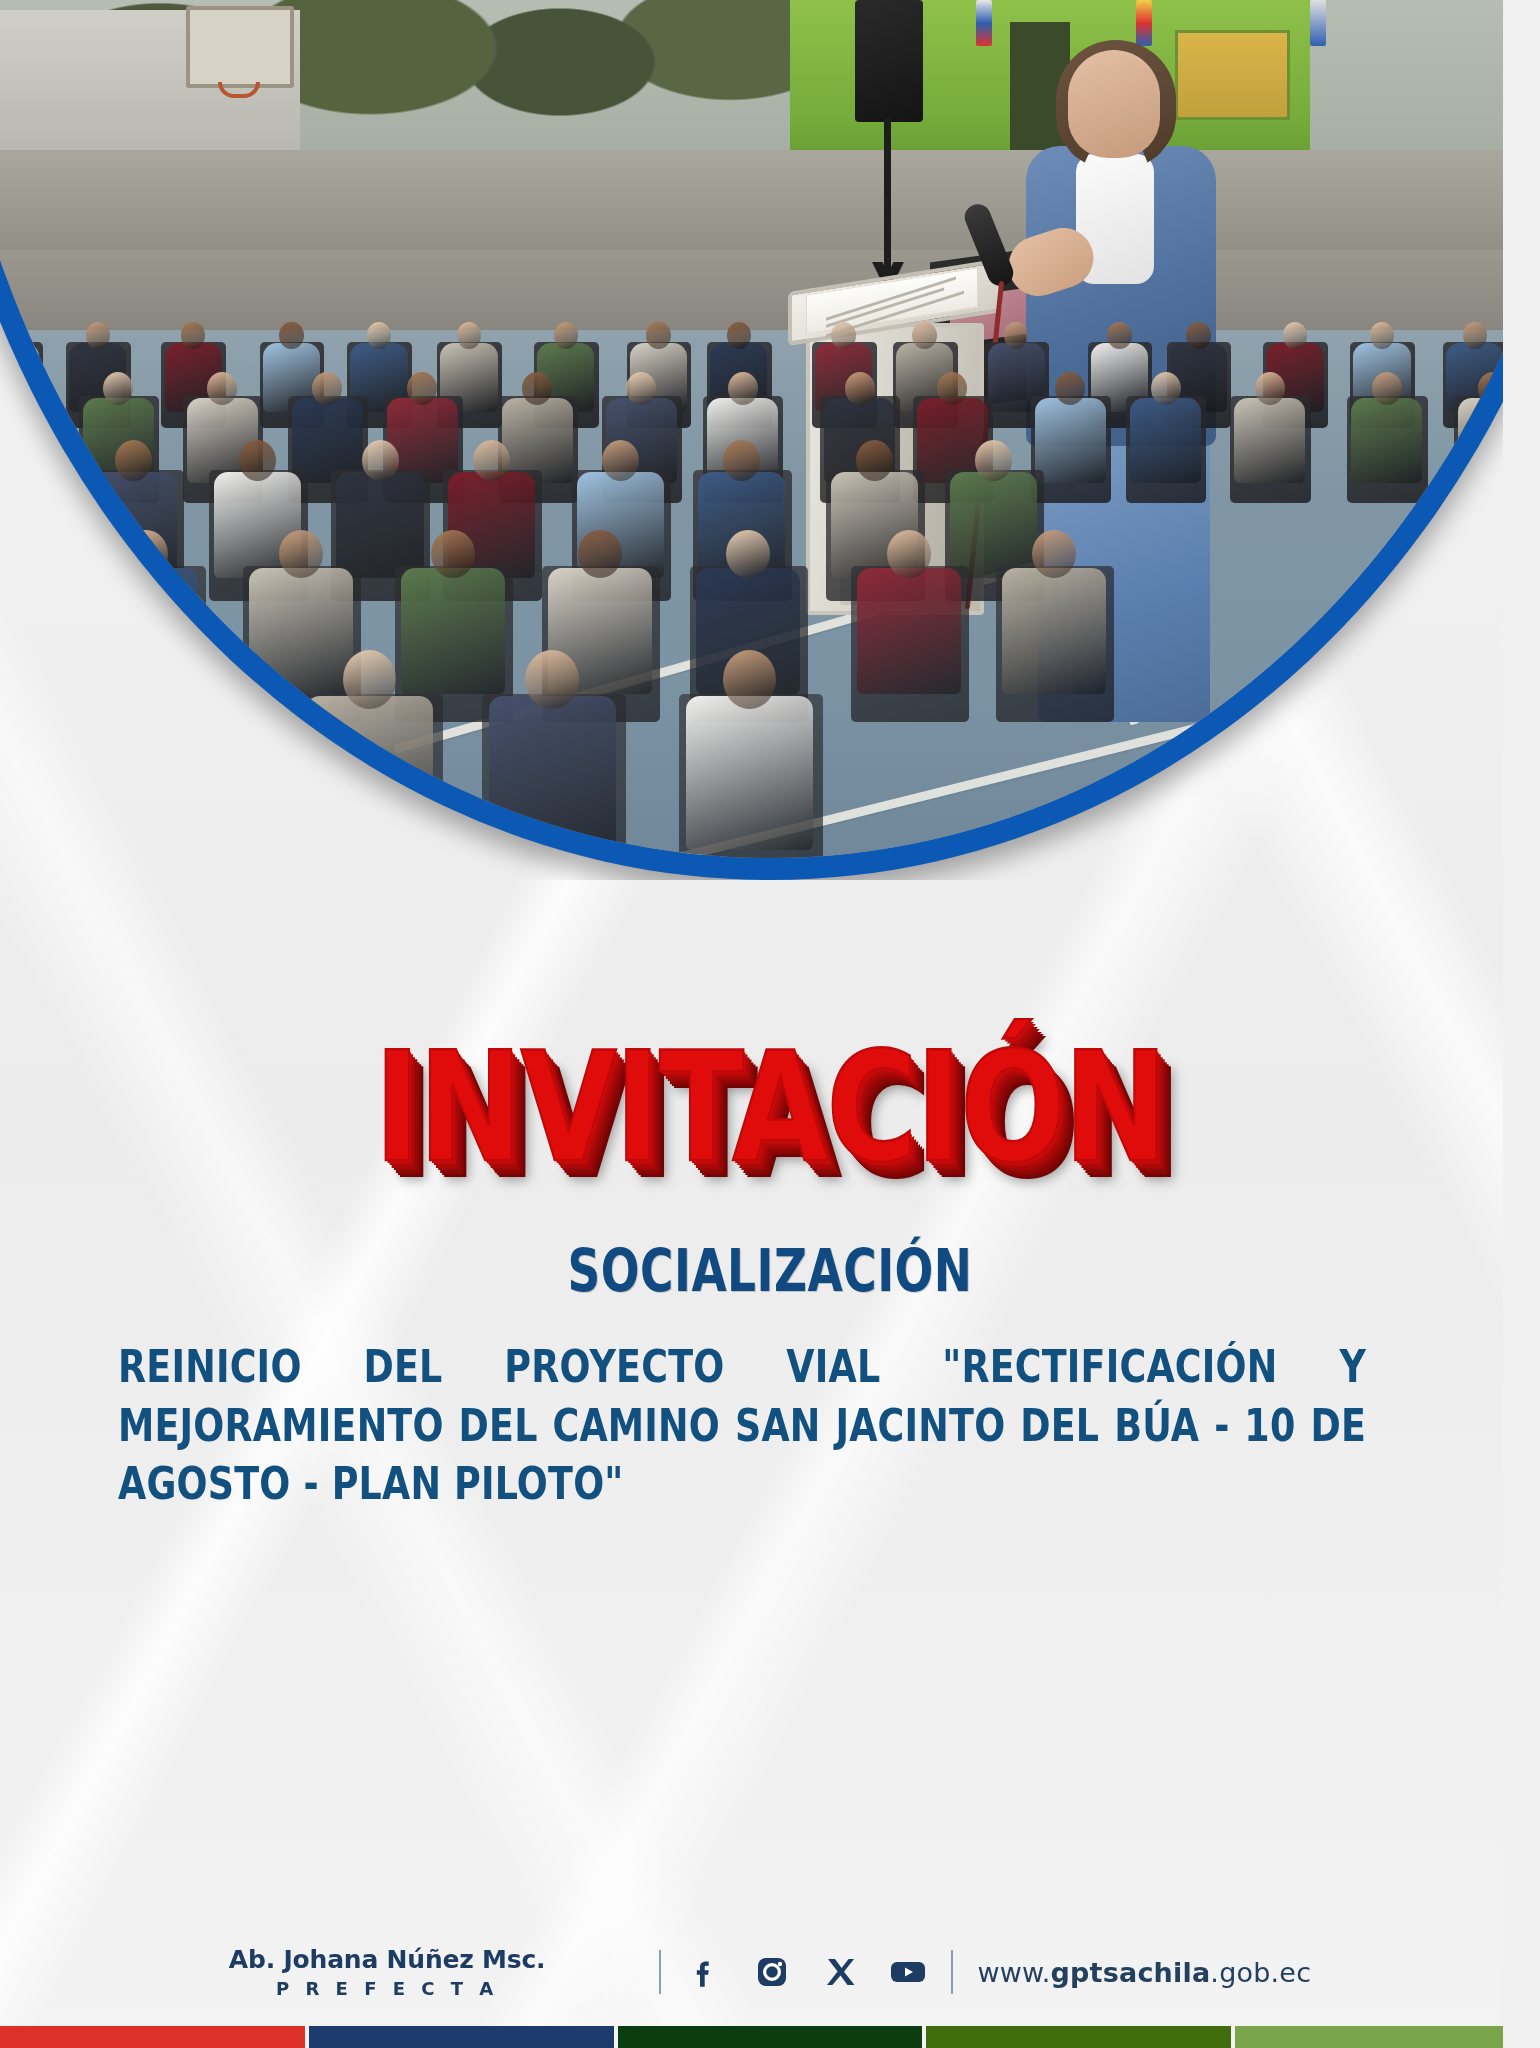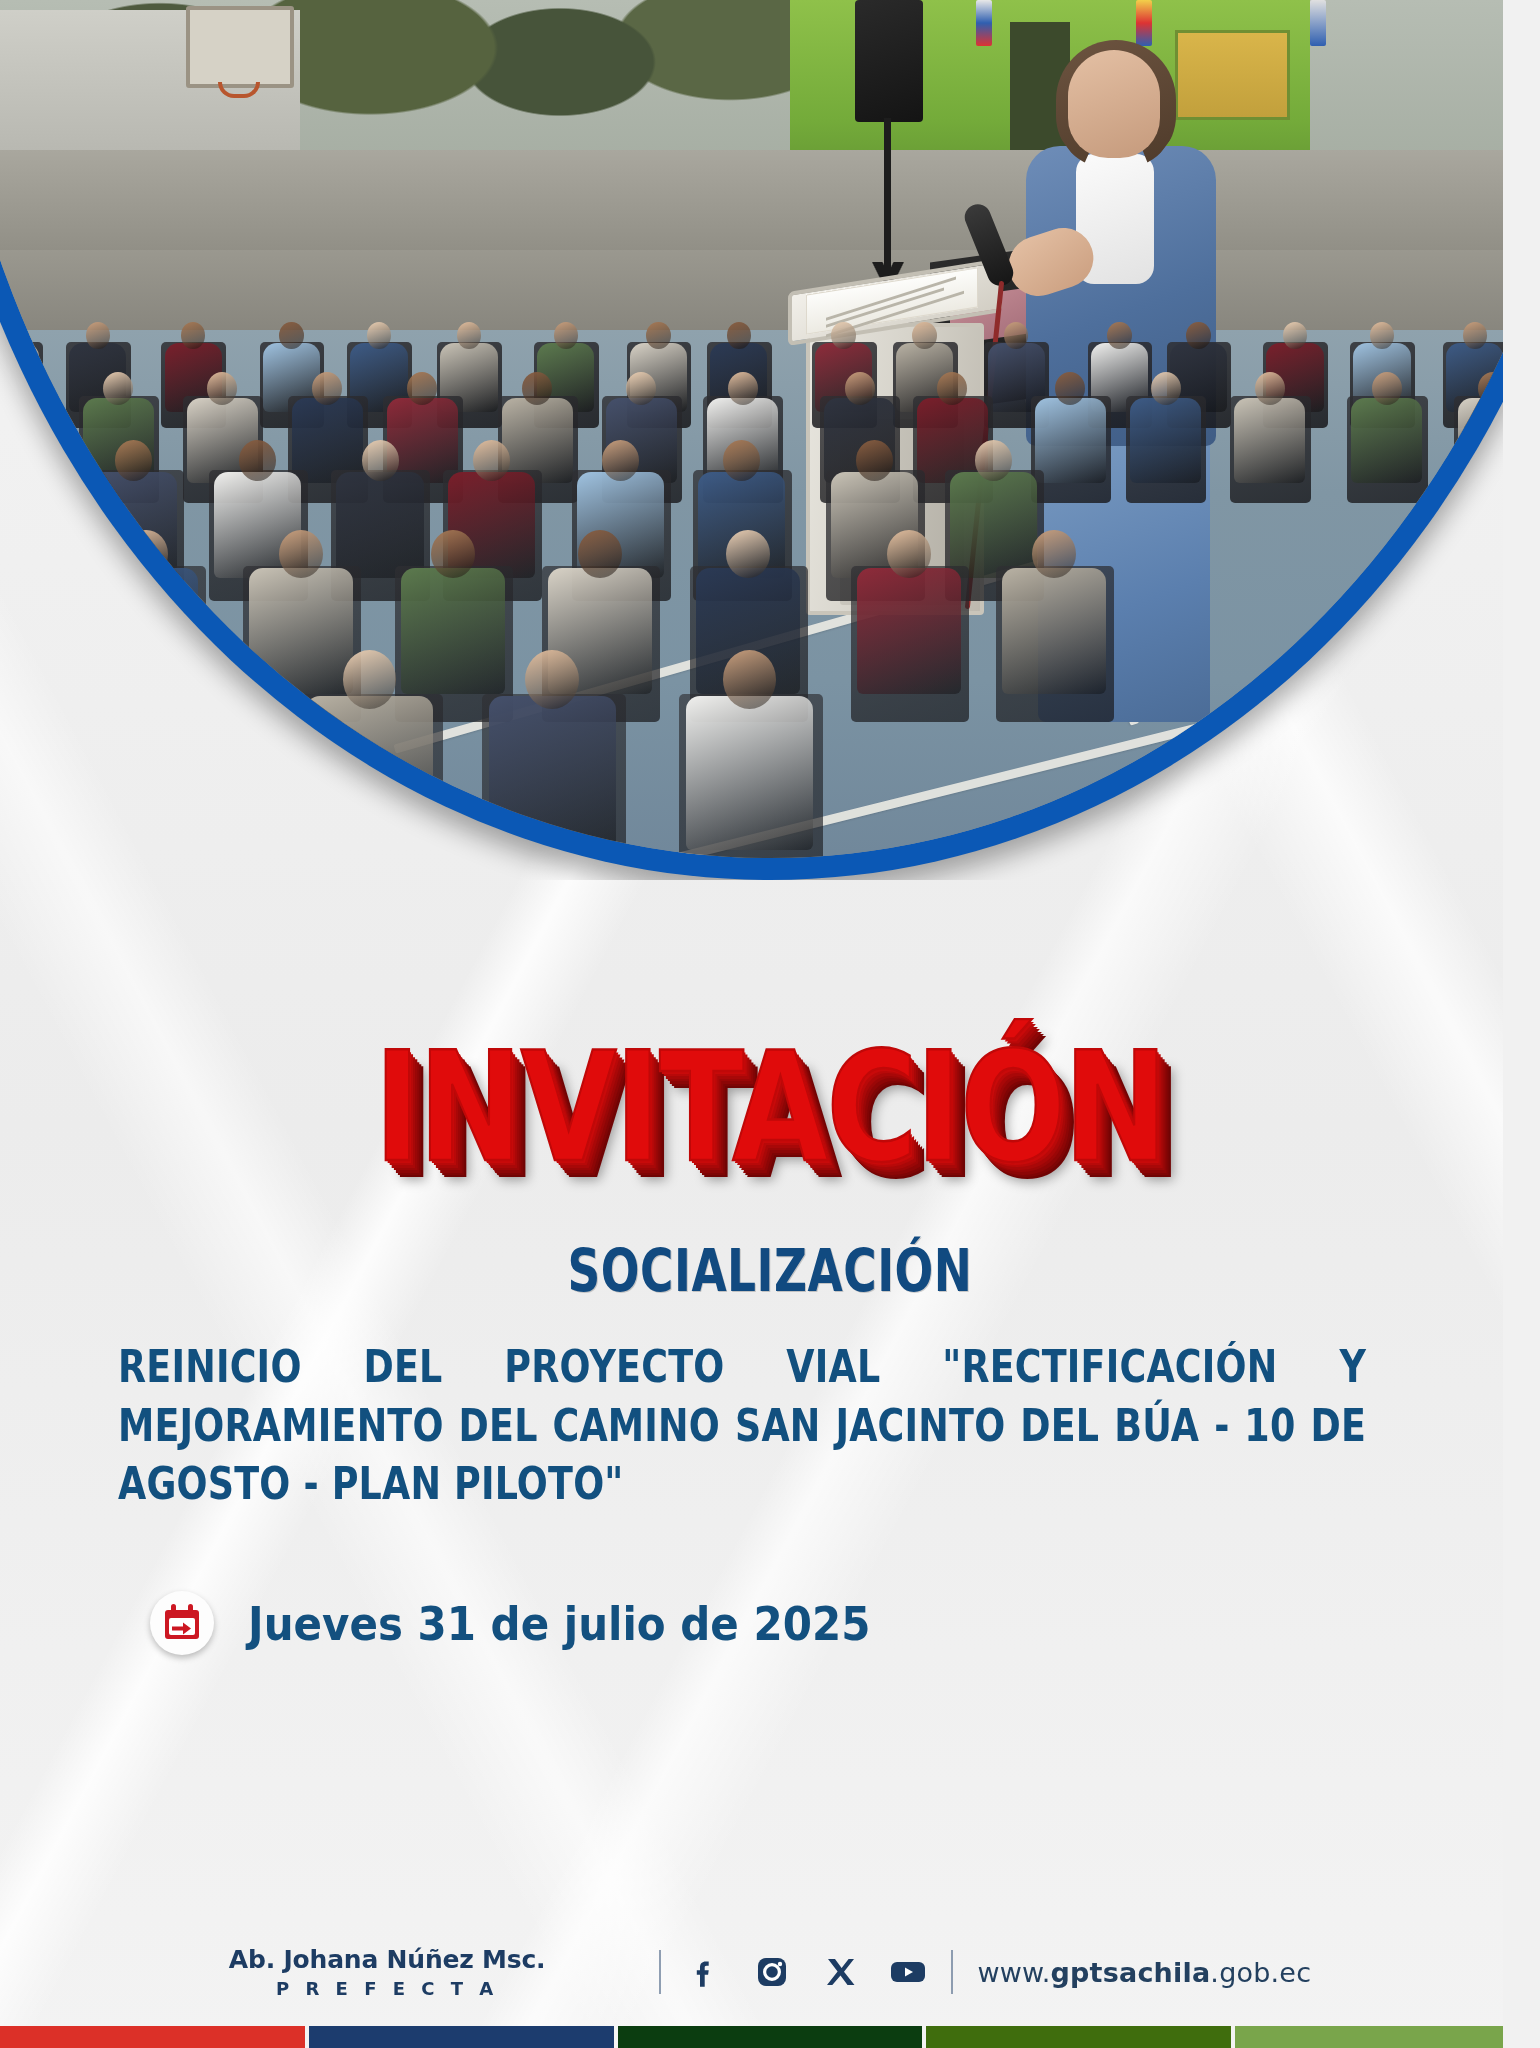--- a/index.html
+++ b/index.html
@@ -687,32 +687,20 @@
   <div id="title-wrap">
     <span id="title">INVITACIÓN</span>
   </div>
 
   <div id="subtitle">SOCIALIZACIÓN</div>
 
   <div id="desc">REINICIO DEL PROYECTO VIAL "RECTIFICACIÓN Y MEJORAMIENTO DEL CAMINO SAN JACINTO DEL BÚA - 10 DE AGOSTO - PLAN PILOTO"</div>
 
   <div id="details">
 
-    <div class="detail-row">
-      <span class="detail-icon">
-        <svg width="44" height="44" viewBox="0 0 44 44" aria-hidden="true">
-          <rect x="5" y="9" width="34" height="29" rx="3" fill="#cc1722"></rect>
-          <rect x="9" y="17" width="26" height="17" rx="2" fill="#ffffff"></rect>
-          <rect x="11" y="3" width="5" height="10" rx="2.5" fill="#cc1722"></rect>
-          <rect x="28" y="3" width="5" height="10" rx="2.5" fill="#cc1722"></rect>
-          <path d="M12 25.5h11v-4l8 6-8 6v-4H12z" fill="#cc1722"></path>
-        </svg>
-      </span>
-      <span class="detail-text">Jueves 31 de julio de 2025</span>
-    </div>
 
 
 
   </div>
 
   <div id="footer">
 
     <div class="auth" id="auth1">
       <div class="auth-name">Ab. Johana Núñez Msc.</div>
       <div class="auth-role">P R E F E C T A</div>

